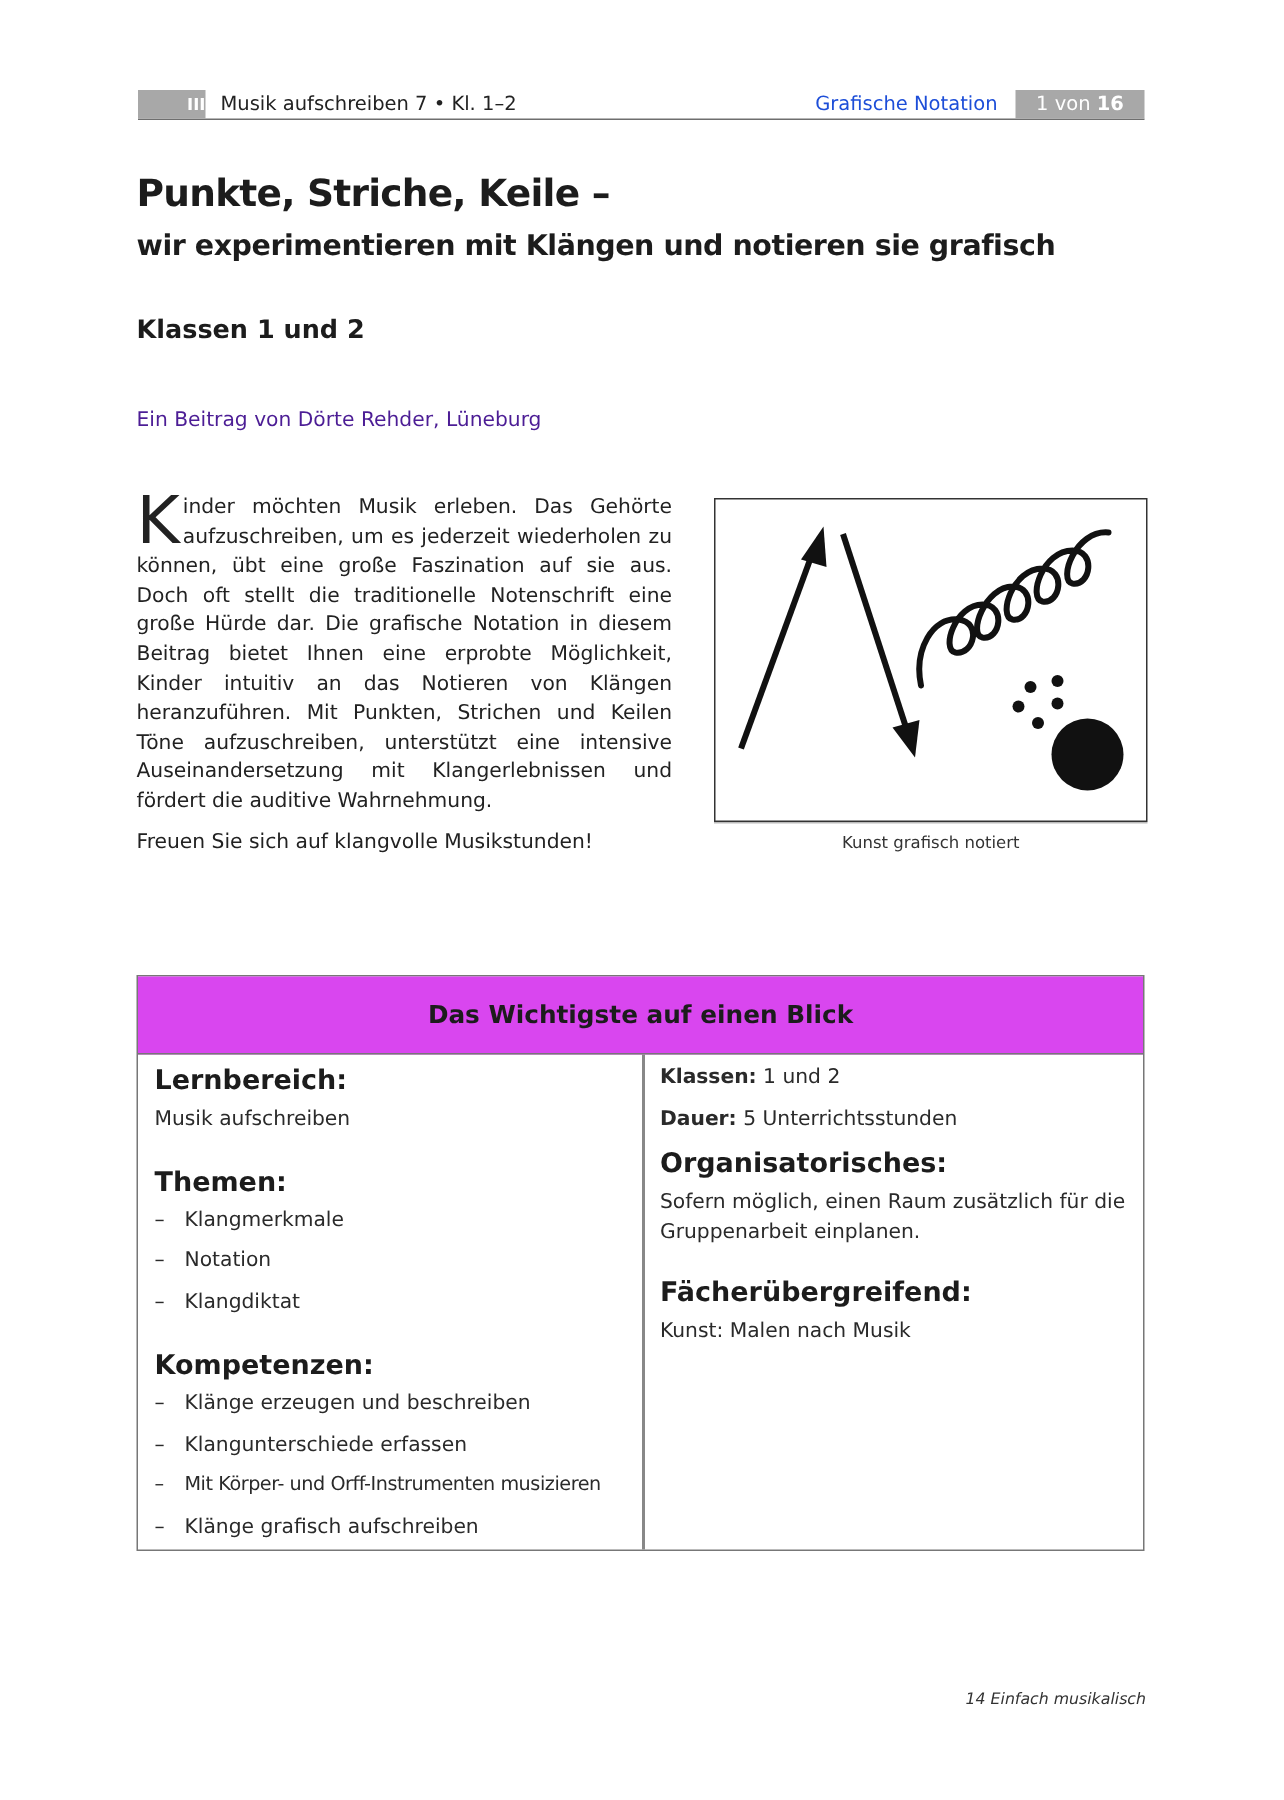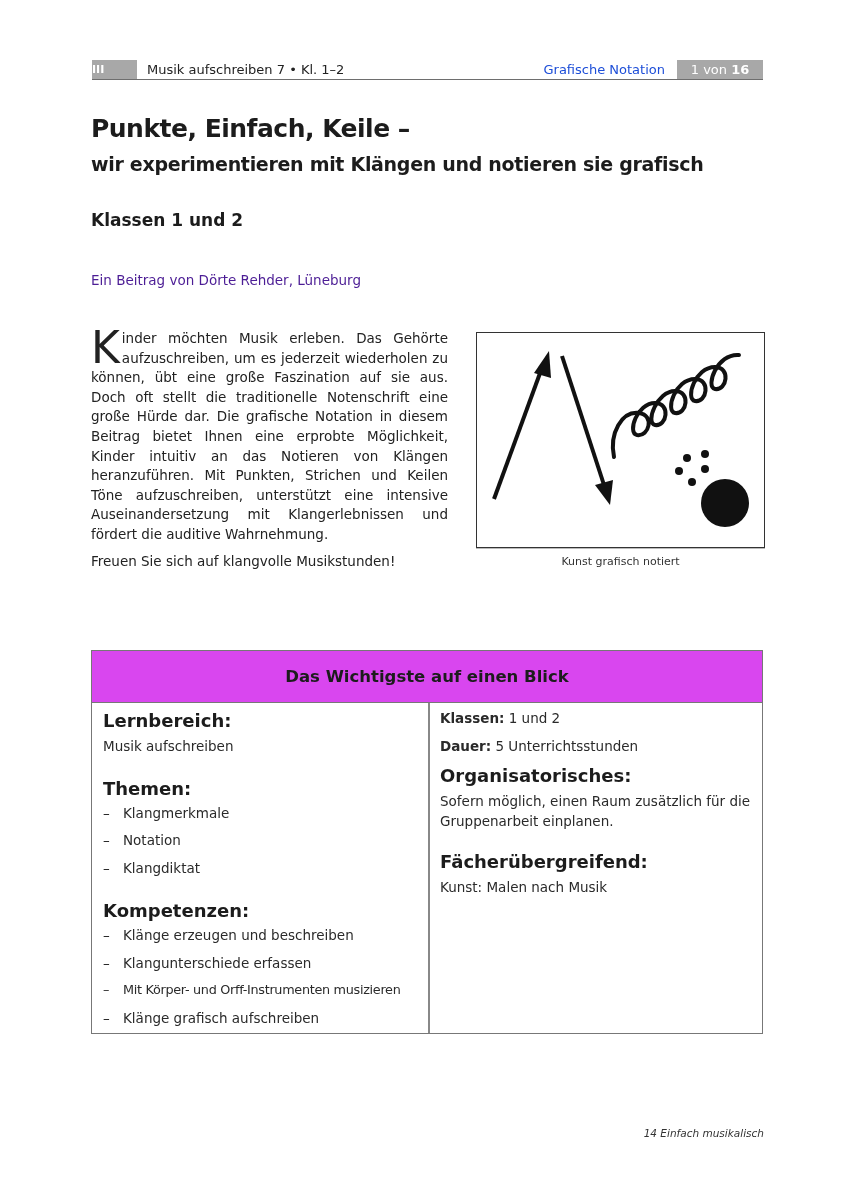--- a/index.html
+++ b/index.html
@@ -1,19 +1,19 @@
 <!DOCTYPE html>
 <html><head>
 <meta charset="utf-8">
 <style>
   html, body { margin:0; padding:0; background:#ffffff; }
   body { width:856px; height:1200px; position:relative; font-family:"DejaVu Sans", sans-serif; color:#1a1a1a; overflow:hidden; }
 
   .header { position:absolute; left:92px; top:60px; width:671px; height:19px; border-bottom:1px solid #6e6e6e; font-size:13px; }
-  .hdr-num { position:absolute; left:0; top:0; width:45px; height:19px; background:#a8a8a8; color:#fff; text-align:left; line-height:19px; font-weight:bold; font-size:11px; }
+  .hdr-num { position:absolute; left:0; top:0; width:45px; height:19px; background:#a8a8a8; color:#fff; text-align:right; line-height:19px; font-weight:bold; font-size:11px; }
   .hdr-title { position:absolute; left:55px; top:0; line-height:19px; color:#222; }
   .hdr-section { position:absolute; right:98px; top:0; line-height:19px; color:#1d4ed8; }
   .hdr-page { position:absolute; right:0; top:0; width:86px; height:19px; background:#a8a8a8; color:#fff; text-align:center; line-height:19px; font-size:13px; }
   .hdr-page b { font-weight:bold;margin-top:17px; }
 
   .title1 { position:absolute; left:91px; top:114px; font-size:25px; font-weight:bold; letter-spacing:-0.5px; color:#1c1c1c; }
   .title2 { position:absolute; left:91px; top:153px; font-size:19px; font-weight:bold; letter-spacing:-0.3px; color:#1c1c1c; }
   .title3 { position:absolute; left:91px; top:210px; font-size:17px; font-weight:bold; color:#1c1c1c; }
   .author { position:absolute; left:91px; top:272px; font-size:13.5px; color:#4c1d95; }
 
@@ -44,21 +44,21 @@
   <div class="hdr-num">III</div>
   <div class="hdr-title">Musik aufschreiben 7 • Kl. 1–2</div>
   <div class="hdr-section">Grafische Notation</div>
   <div class="hdr-page">
     <span>1</span>
     <span>von</span>
     <b>16</b>
   </div>
 </div>
 
-<div class="title1">Punkte, Einfach, Keile –</div>
+<div class="title1">Punkte, Striche, Keile –</div>
 <div class="title2">wir experimentieren mit Klängen und notieren sie grafisch</div>
 <div class="title3">Klassen 1 und 2</div>
 <div class="author">Ein Beitrag von Dörte Rehder, Lüneburg</div>
 
 <div class="intro">
   <p><span class="dropcap">K</span><span>inder möchten Musik erleben. Das Gehörte aufzuschreiben, um es jederzeit wiederholen zu können, übt eine große Faszination auf sie aus. Doch oft stellt die traditionelle Notenschrift eine große Hürde dar. Die grafische Notation in diesem Beitrag bietet Ihnen eine erprobte Möglichkeit, Kinder intuitiv an das Notieren von Klängen heranzuführen. Mit Punkten, Strichen und Keilen Töne aufzuschreiben, unterstützt eine intensive Auseinandersetzung mit Klangerlebnissen und fördert die auditive Wahrnehmung.</span></p>
 </div>
 <div class="intro-close">Freuen Sie sich auf klangvolle Musikstunden!</div>
 
 <div class="figure">

